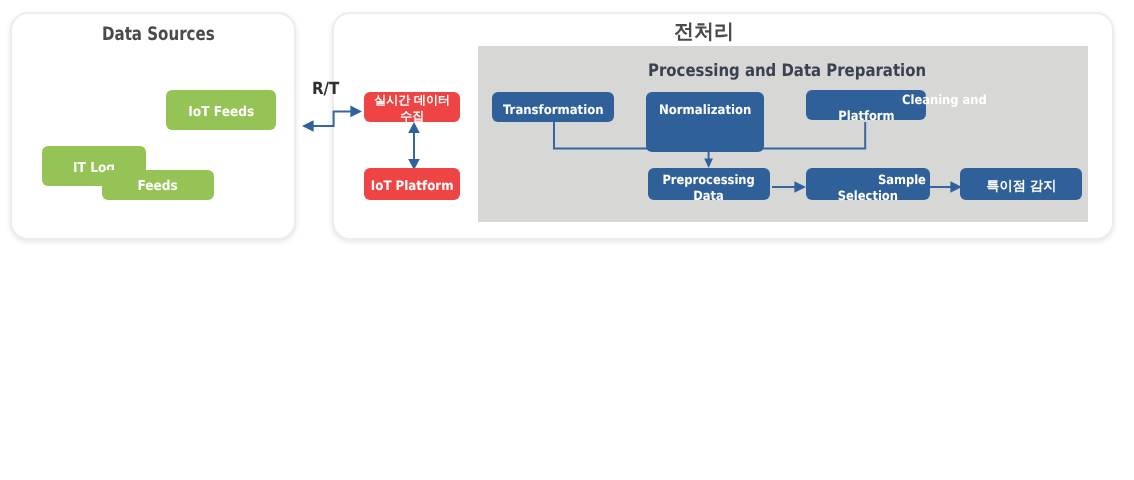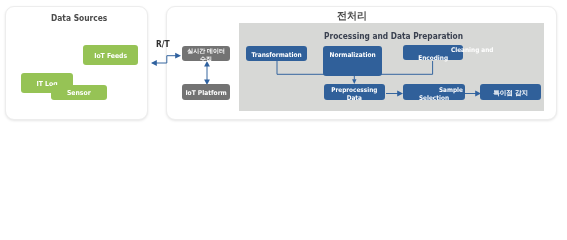--- a/index.html
+++ b/index.html
@@ -12,21 +12,21 @@
   .panel-left{left:5px;top:5.5px;width:143px;height:114px;}
   .panel-right{left:166px;top:5.5px;width:391px;height:114px;}
 
   .ptitle{position:absolute;font-weight:bold;white-space:nowrap;color:#4b4b4b;}
   .gbox{position:absolute;background:#d7d8d6;}
 
   .node{position:absolute;border-radius:3px;box-sizing:border-box;}
   .node .l{position:absolute;left:0;width:100%;text-align:center;white-space:nowrap;
            color:#ffffff;font-weight:bold;}
   .green{background:#96c355;}
-  .teal{background:#737373;}
+  .teal{background:#ef4444;}
   .blue{background:#30609a;}
 
   svg.arrows{position:absolute;left:0;top:0;width:567px;height:130px;z-index:1;}
   .node{z-index:2;}
 </style>
 </head>
 <body>
 
 <div class="stage">
   <div class="panel panel-left"></div>
@@ -40,40 +40,40 @@
 
   <div class="ptitle" style="left:324px;top:31.4px;font-size:8.6px;color:#3a4150;transform:scaleX(0.965);transform-origin:left top;">Processing and Data Preparation</div>
 
   <div class="node green" style="left:21.4px;top:45px;width:51.3px;height:20.4px;margin-top:28px;">
     <div class="l" style="top:7.6px;font-size:6.8px;line-height:6.8px;">IT Log</div>
   </div>
   <div class="node green" style="left:83px;top:45px;width:55.3px;height:20.4px;padding-left:15px;">
     <div class="l" style="top:7.6px;font-size:6.8px;line-height:6.8px;">IoT Feeds</div>
   </div>
   <div class="node green" style="left:50.8px;top:84.5px;width:56px;height:15.3px;">
-    <div class="l" style="top:5.6px;font-size:6.8px;line-height:6.8px;">Sensor</div>
+    <div class="l" style="top:5.6px;font-size:6.8px;line-height:6.8px;">Feeds</div>
   </div>
 
   <div class="node teal" style="left:181.8px;top:46px;width:48.6px;height:15.2px;">
     <div class="l" style="top:1.9px;font-size:6px;line-height:6px;">실시간 데이터</div>
     <div class="l" style="top:9.5px;font-size:6px;line-height:6px;">수집</div>
   </div>
   <div class="node teal" style="left:181.8px;top:84.4px;width:48.6px;height:15.2px;">
     <div class="l" style="top:5.6px;font-size:6.6px;line-height:6.6px;">IoT Platform</div>
   </div>
 
   <div class="node blue" style="left:246px;top:46.4px;width:61.3px;height:14.6px;">
     <div class="l" style="top:5.8px;font-size:6.5px;line-height:6.5px;">Transformation</div>
   </div>
   <div class="node blue" style="left:322.9px;top:46.4px;width:59.4px;height:30px;">
     <div class="l" style="top:5.8px;font-size:6.5px;line-height:6.5px;">Normalization</div>
   </div>
   <div class="node blue" style="left:402.9px;top:44.9px;width:60.6px;height:15.2px;">
     <div class="l" style="top:2.0px;font-size:6.4px;line-height:6.4px;padding-left:39px;">Cleaning and</div>
-    <div class="l" style="top:10.2px;font-size:6.4px;line-height:6.4px;">Encoding</div>
+    <div class="l" style="top:10.2px;font-size:6.4px;line-height:6.4px;">Platform</div>
   </div>
   <div class="node blue" style="left:323.8px;top:84.4px;width:61px;height:15.2px;">
     <div class="l" style="top:2.6px;font-size:6.4px;line-height:6.4px;">Preprocessing</div>
     <div class="l" style="top:10.2px;font-size:6.4px;line-height:6.4px;">Data</div>
   </div>
   <div class="node blue" style="left:402.9px;top:84.4px;width:62.1px;height:15.2px;">
     <div class="l" style="top:2.6px;font-size:6.4px;line-height:6.4px;margin-left:17px;">Sample</div>
     <div class="l" style="top:10.2px;font-size:6.4px;line-height:6.4px;">Selection</div>
   </div>
   <div class="node blue" style="left:480.4px;top:84.4px;width:60.6px;height:15.2px;">

